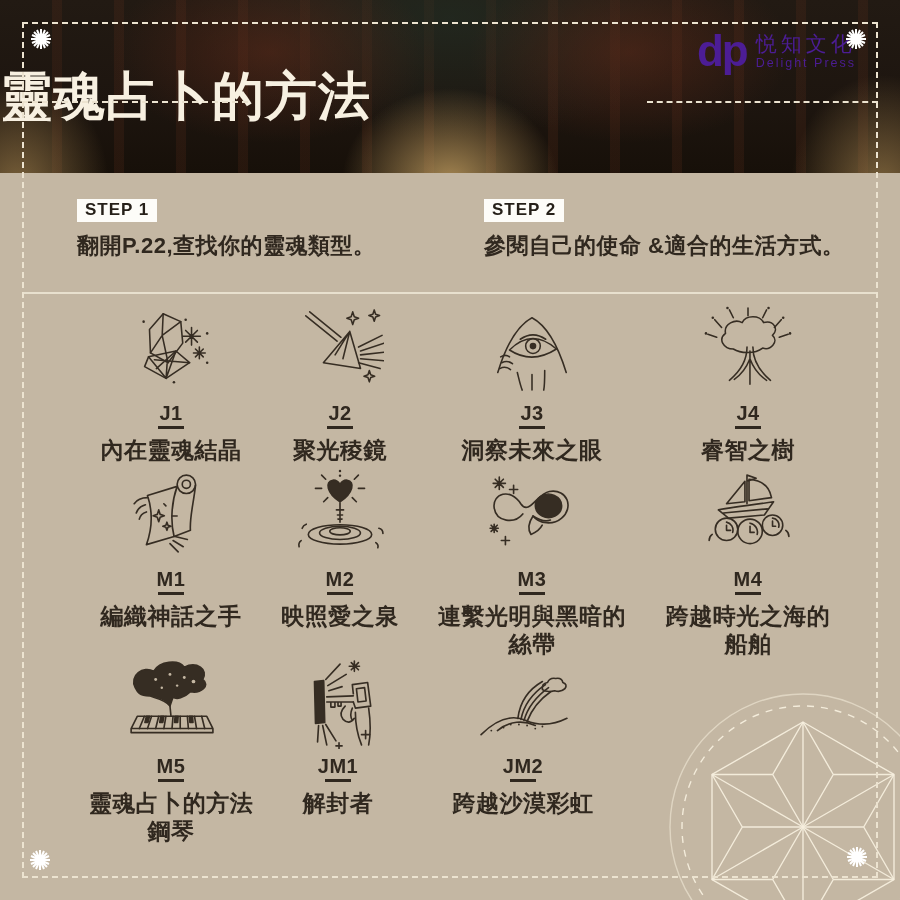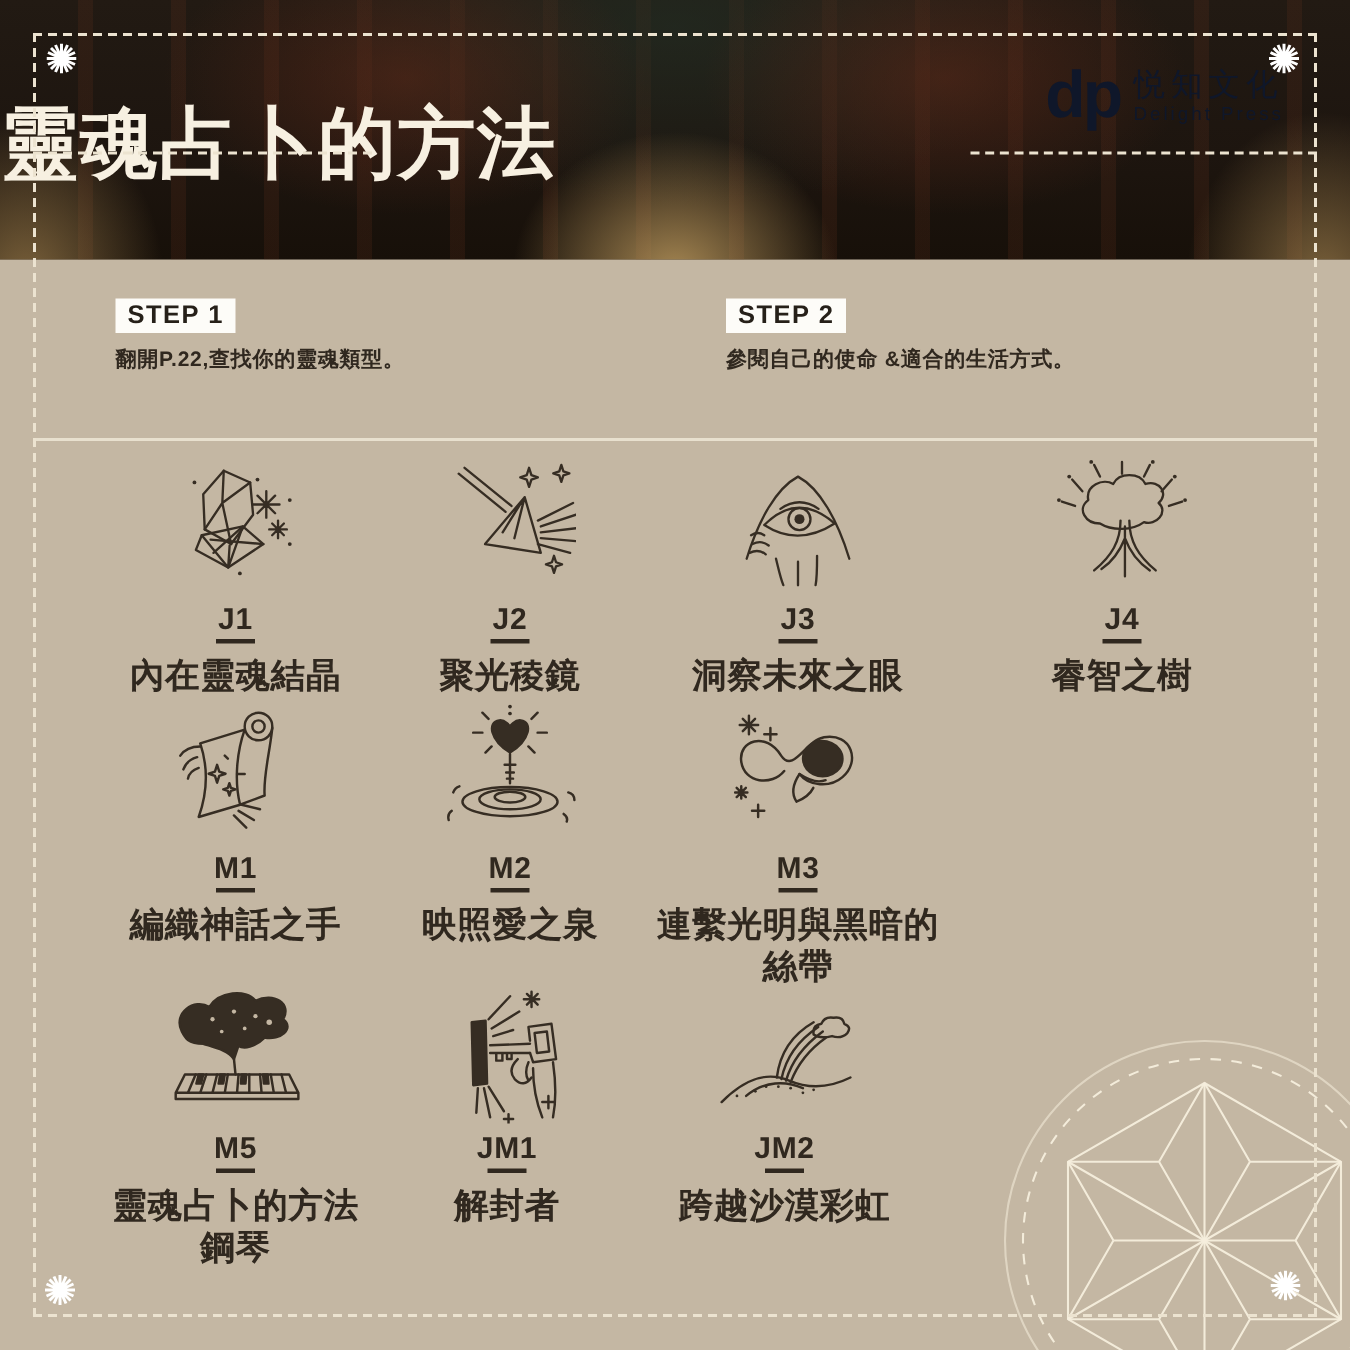--- a/index.html
+++ b/index.html
@@ -15,21 +15,21 @@
       radial-gradient(130px 160px at 98% 108%, rgba(165,132,80,.7), rgba(165,132,80,0) 70%),
       radial-gradient(230px 130px at 30% 30%, rgba(96,42,25,.55), rgba(96,42,25,0) 70%),
       radial-gradient(230px 130px at 70% 30%, rgba(96,42,25,.55), rgba(96,42,25,0) 70%),
       radial-gradient(340px 160px at 50% 10%, rgba(34,48,38,.6), rgba(34,48,38,0) 75%),
       repeating-linear-gradient(90deg, rgba(0,0,0,0) 0 52px, rgba(110,52,30,.18) 52px 62px),
       linear-gradient(180deg,#221a13 0%,#1d150f 60%,#171009 100%);}
   .poster-title{position:absolute;left:0;top:68px;width:900px;text-align:left;
     font-family:"Liberation Serif","DejaVu Serif",serif;font-weight:bold;
     font-size:52px;line-height:58px;color:#f7f0e1;letter-spacing:1px;}
 
-  .logo{position:absolute;top:42px;right:44px;display:flex;align-items:center;gap:9px;color:#0f172a;}
+  .logo{position:absolute;top:29px;right:44px;display:flex;align-items:center;gap:9px;color:#4c1d95;}
   .logo-mark{font-size:44px;font-weight:bold;letter-spacing:-2px;line-height:44px;}
   .logo-names{display:flex;flex-direction:column;line-height:1.1;}
   .logo-zh{font-size:21px;letter-spacing:4px;}
   .logo-en{font-size:12.5px;letter-spacing:2px;font-weight:normal;margin-top:2px;}
 
   
   .frame{position:absolute;left:22px;top:22px;right:22px;bottom:22px;
     border:2px dashed #ece3d0;pointer-events:none;z-index:6;}
   .hline{position:absolute;top:101px;height:0;border-top:2px dashed #ece3d0;z-index:6;}
   .hline.left{left:22px;width:226px;}
@@ -38,29 +38,29 @@
 
   .spark{position:absolute;width:20px;height:20px;z-index:7;}
   .spark.tl{left:31px;top:29px;} .spark.tr{left:846px;top:29px;}
   .spark.bl{left:30px;top:850px;} .spark.br{left:847px;top:847px;}
 
   
   .step{position:absolute;top:199px;color:#30281f;}
   .step.one{left:77px;} .step.two{left:452px;margin-left:32px;}
   .step-label{display:inline-block;background:#fdfcf8;color:#262019;font-weight:bold;
     font-size:17px;padding:1px 8px 2px 8px;letter-spacing:1px;}
-  .step-desc{margin-top:9px;font-size:14px;font-weight:bold;white-space:nowrap;letter-spacing:.5px;}
+  .step-desc{margin-top:9px;font-size:22px;font-weight:bold;white-space:nowrap;letter-spacing:.5px;}
 
   
   .cell{position:absolute;width:200px;text-align:center;color:#30281f;z-index:3;}
   .icon-box{display:flex;align-items:center;justify-content:center;}
   .r1 .icon-box{height:92px;margin-bottom:6px;} .r2 .icon-box{height:98px;margin-bottom:4px;}
   .r3 .icon-box{height:96px;margin-bottom:4px;}
   .r1{top:304px;} .r2{top:466px;} .r3{top:655px;}
-  .c0,.c4,.c8{left:57px;} .c1,.c5{left:240px;} .c9{left:238px;}
+  .c0,.c4,.c8{left:71px;} .c1,.c5{left:240px;} .c9{left:238px;}
   .c2,.c6{left:432px;} .c10{left:423px;} .c3,.c7{left:648px;}
   .code{font-size:20px;font-weight:bold;letter-spacing:.5px;}
   .code-underline{width:26px;height:2.5px;background:#30281f;margin:1px auto 7px auto;}
   .name{font-size:23px;font-weight:bold;line-height:28px;white-space:pre-line;letter-spacing:.5px;}
 
   .sketch{stroke:#362d23;stroke-width:1.6;fill:none;stroke-linecap:round;stroke-linejoin:round;}
   .sketch .fillink{fill:#362d23;stroke:#362d23;}
   .sketch .dot{fill:#362d23;stroke:none;}
 
   
@@ -243,20 +243,40 @@
         <path d="M8 54 v8 M4 58 h8 M5 55 l6 6 M11 55 l-6 6"></path>
         <path d="M19 66 v8 M15 70 h8"></path>
       </svg>
     </div>
     <div class="code">M3</div>
     <div class="code-underline"></div>
     <div class="name">連繫光明與黑暗的
 絲帶</div>
   </div>
 
+  <div class="cell r2 c7">
+    <div class="icon-box">
+      <svg class="sketch" width="92" height="92" viewBox="0 0 90 90">
+        <path d="M44 6 L44 34 M44 6 l9 3 l-9 3"></path>
+        <path d="M42 12 L42 32 L24 34 Z"></path>
+        <path d="M46 10 C58 11 66 17 68 28 L46 31 Z"></path>
+        <path d="M16 40 C32 37 52 35 70 32 L61 45 L26 48 Z M21 43 L64 39"></path>
+        <circle cx="24" cy="59" r="11"></circle>
+          <circle cx="47" cy="61" r="12"></circle>
+          <circle cx="69" cy="55" r="10"></circle>
+        <path d="M24 52 a8 8 0 0 1 6 10 M47 53 a9 9 0 0 1 7 11 M69 48 a7 7 0 0 1 6 9"></path>
+        <path d="M24 55 v5 h4 M47 56 v6 h4 M69 51 v5 h3"></path>
+        <path d="M10 64 q-3 2 -3 6 M82 60 q3 2 3 6"></path>
+      </svg>
+    </div>
+    <div class="code">M4</div>
+    <div class="code-underline"></div>
+    <div class="name">跨越時光之海的
+船舶</div>
+  </div>
 
   <div class="cell r3 c8">
     <div class="icon-box">
       <svg class="sketch" width="92" height="92" viewBox="0 0 90 90">
         <path class="fillink" d="M10 30 C4 18 18 8 28 14 C34 4 52 2 58 10 C70 4 82 12 76 22 C84 28 74 36 64 34 C58 40 50 42 47 39 L44 48 C40 42 30 40 24 38 C14 38 12 34 10 30 Z"></path>
         <circle cx="30" cy="22" r="1.4" fill="#c4b7a3" stroke="none"></circle>
         <circle cx="44" cy="17" r="1.4" fill="#c4b7a3" stroke="none"></circle>
         <circle cx="58" cy="20" r="1.4" fill="#c4b7a3" stroke="none"></circle>
         <circle cx="51" cy="28" r="1.2" fill="#c4b7a3" stroke="none"></circle>
         <circle cx="36" cy="30" r="1.2" fill="#c4b7a3" stroke="none"></circle>

